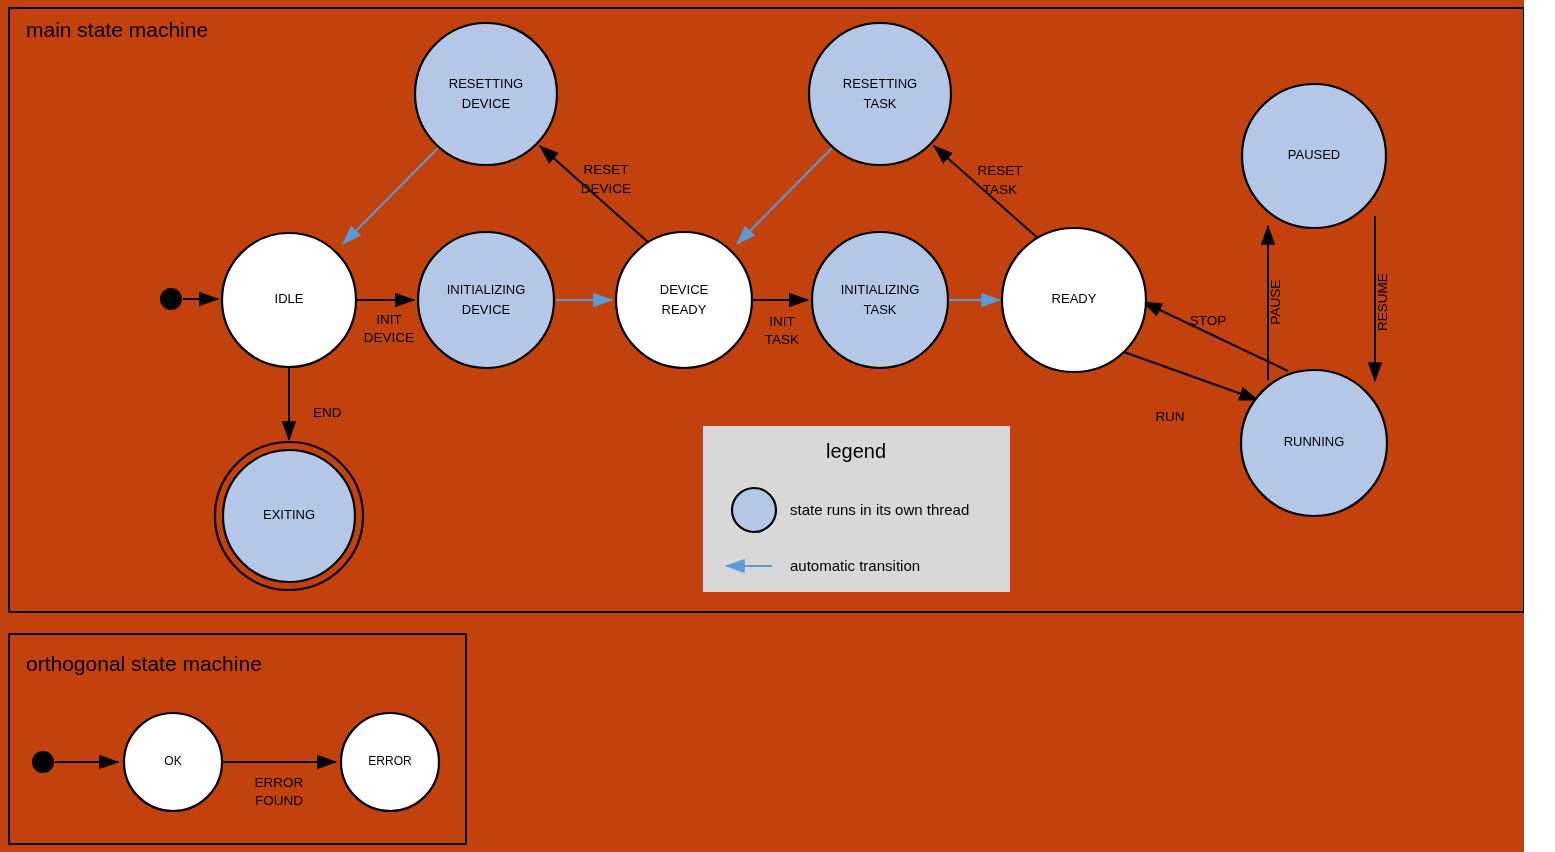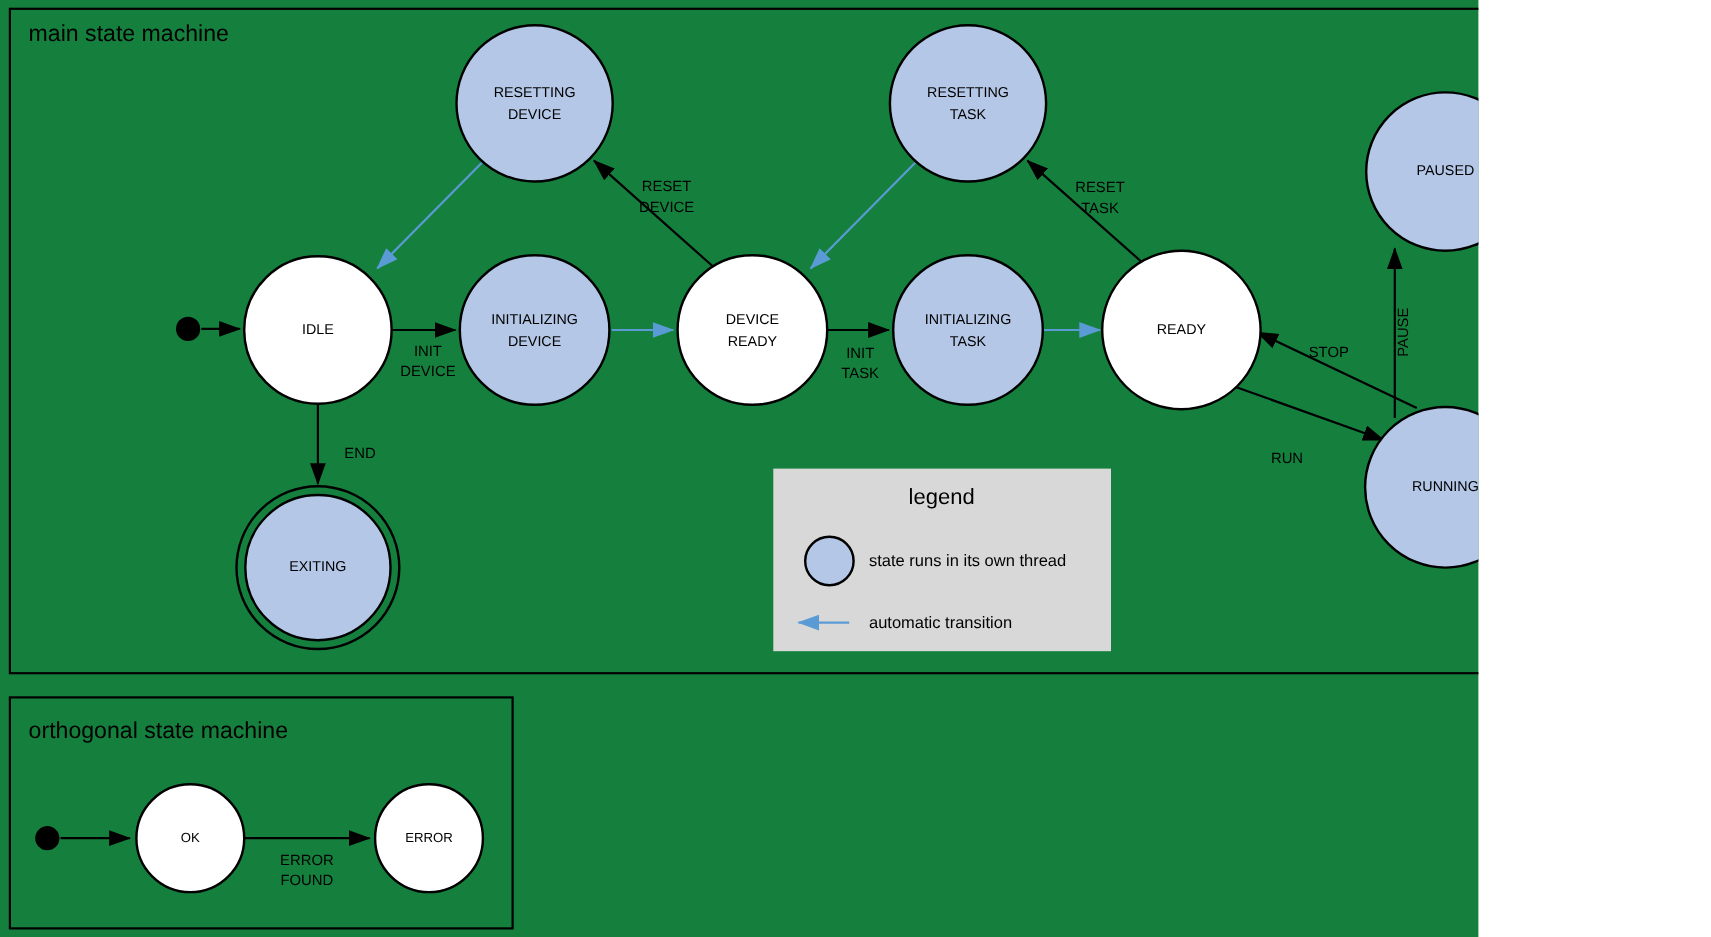--- a/index.html
+++ b/index.html
@@ -7,24 +7,24 @@
     margin: 0;
     padding: 0;
     background: #ffffff;
   }
   body {
     font-family: "Liberation Sans", sans-serif;
     color: #000000;
   }
   #canvas {
     position: relative;
-    width: 1344px;
+    width: 1524px;
     height: 852px;
     overflow: hidden;
-    background: #15803d;
+    background: #c2410c;
   }
   svg.diagram {
     position: absolute;
     left: 0;
     top: 0;
     width: 1555px;
     height: 852px;
   }
   .frame-rect {
     fill: none;

